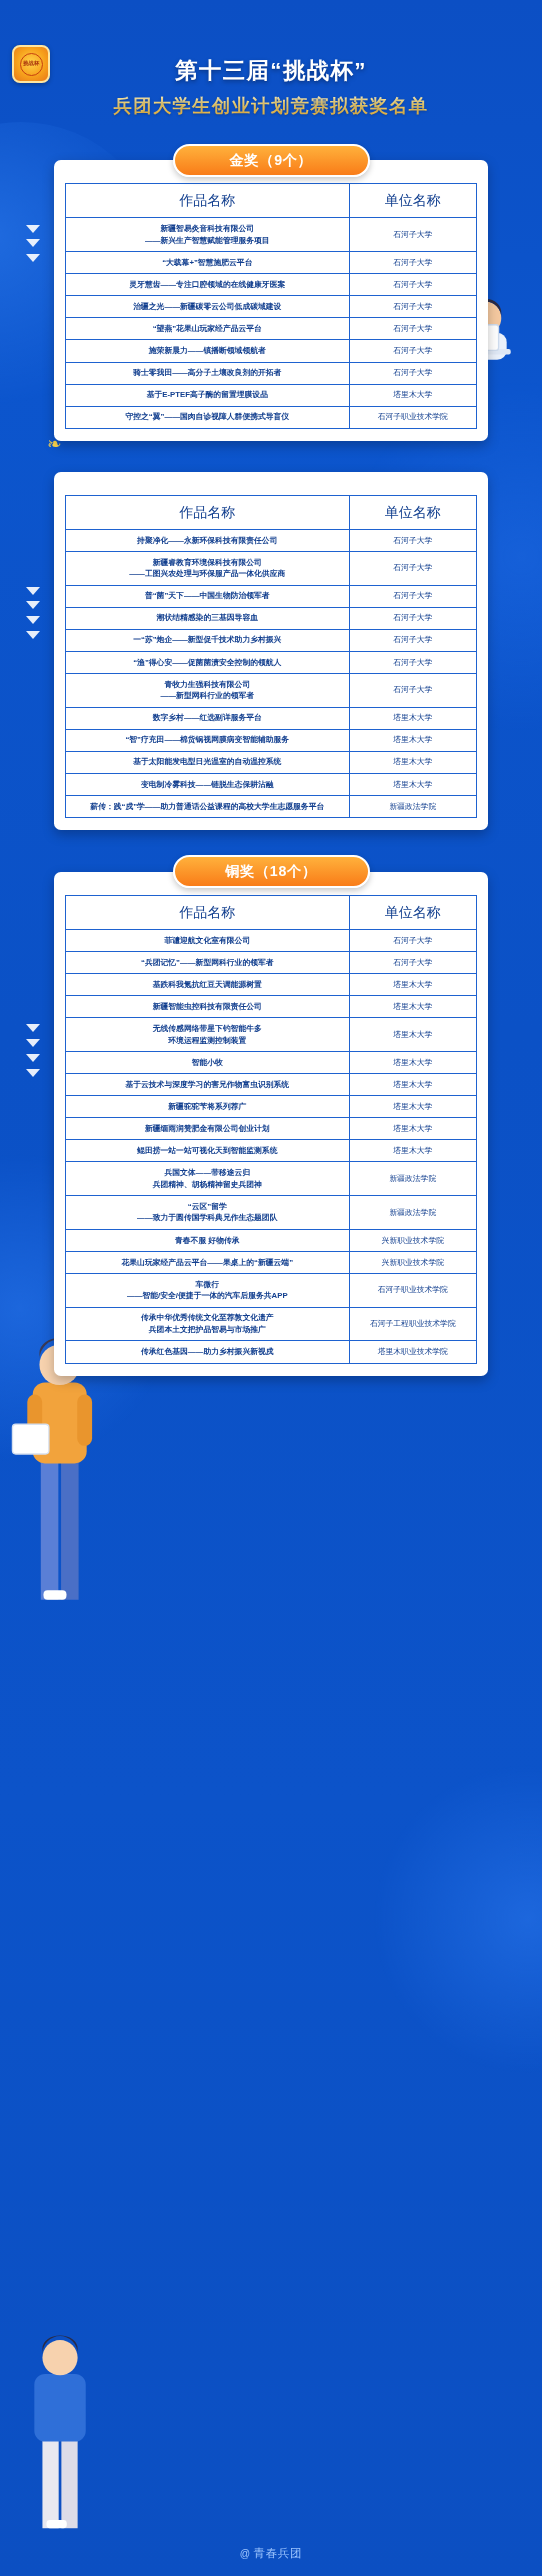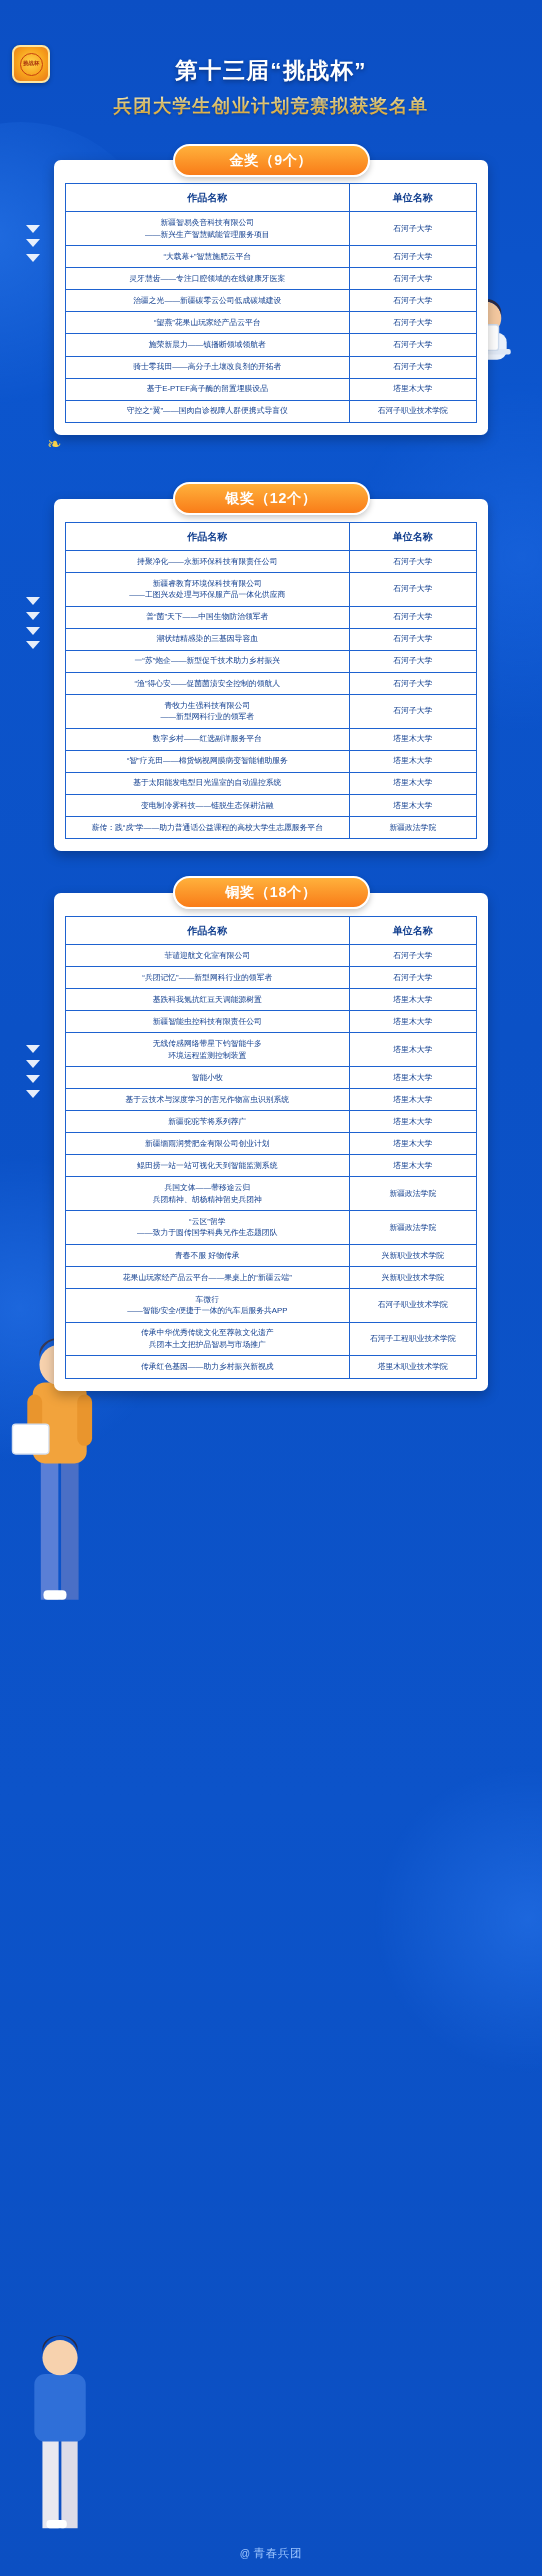--- a/index.html
+++ b/index.html
@@ -121,27 +121,27 @@
   th, td {
     border: 0.7px solid #1e62d0;
     color: #123f8f;
     text-align: center;
     vertical-align: middle;
     padding: 4.7px 4.1px;
     font-size: 7.8px;
     line-height: 1.5;
   }
   th {
-    font-size: 10px;
-    font-weight: bold;
+    font-size: 14px;
+    font-weight: normal;
     padding: 6.1px 4.1px;
   }
   col.c1 { width: 69%; }
   col.c2 { width: 31%; }
-  td.work { font-weight: normal; }
+  td.work { font-weight: bold; }
   td.unit { font-weight: normal; }
 
   
   .arrows {
     position: absolute;
     left: 26px;
     display: flex;
     flex-direction: column;
     gap: 6.8px;
     z-index: 3;
@@ -257,21 +257,20 @@
           <tr>
               <td class="work">守控之“翼”——国肉自诊视障人群便携式导盲仪</td>
               <td class="unit">石河子职业技术学院</td>
             </tr>
         </tbody>
       </table>
     </div>
   </div>
 
   <div class="section" style="margin-top:47px">
-    <div class="banner silver">银奖（12个）</div>
     <div class="arrows" style="top:115px">
       <div class="arrow"></div>
       <div class="arrow"></div>
       <div class="arrow"></div>
       <div class="arrow"></div>
     </div>
     <div class="card">
       <table>
         <colgroup>
             <col class="c1">

